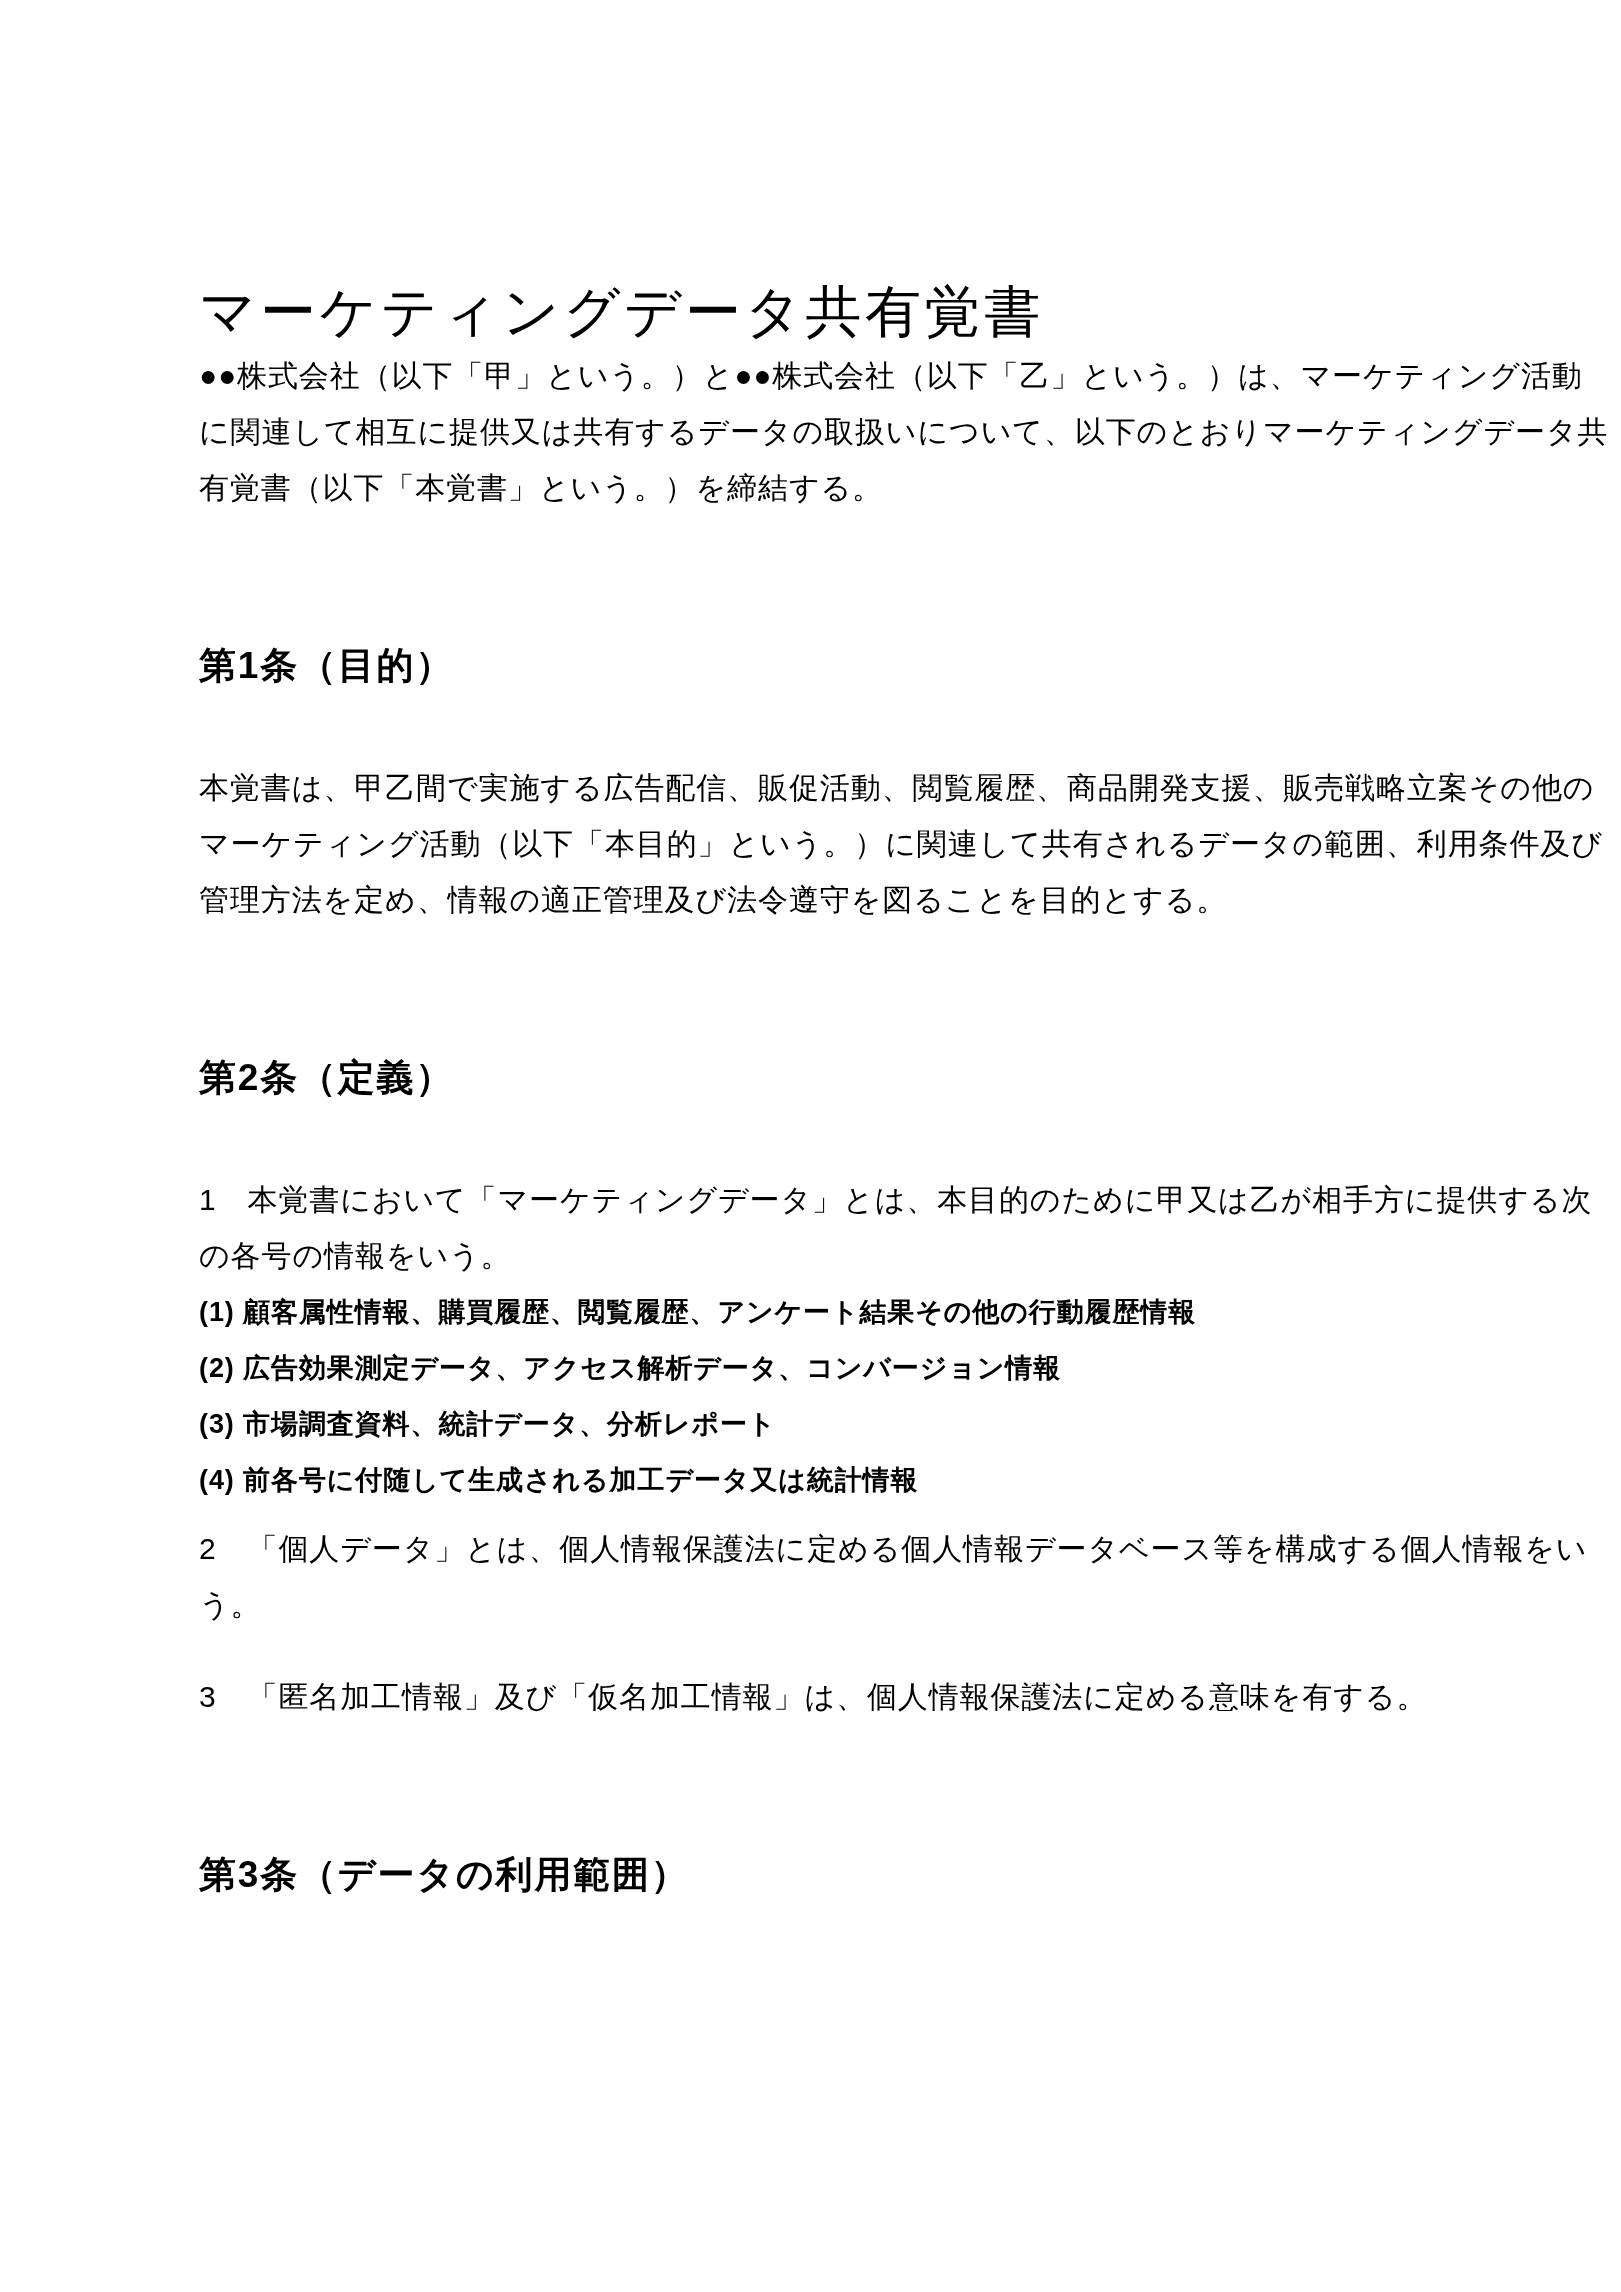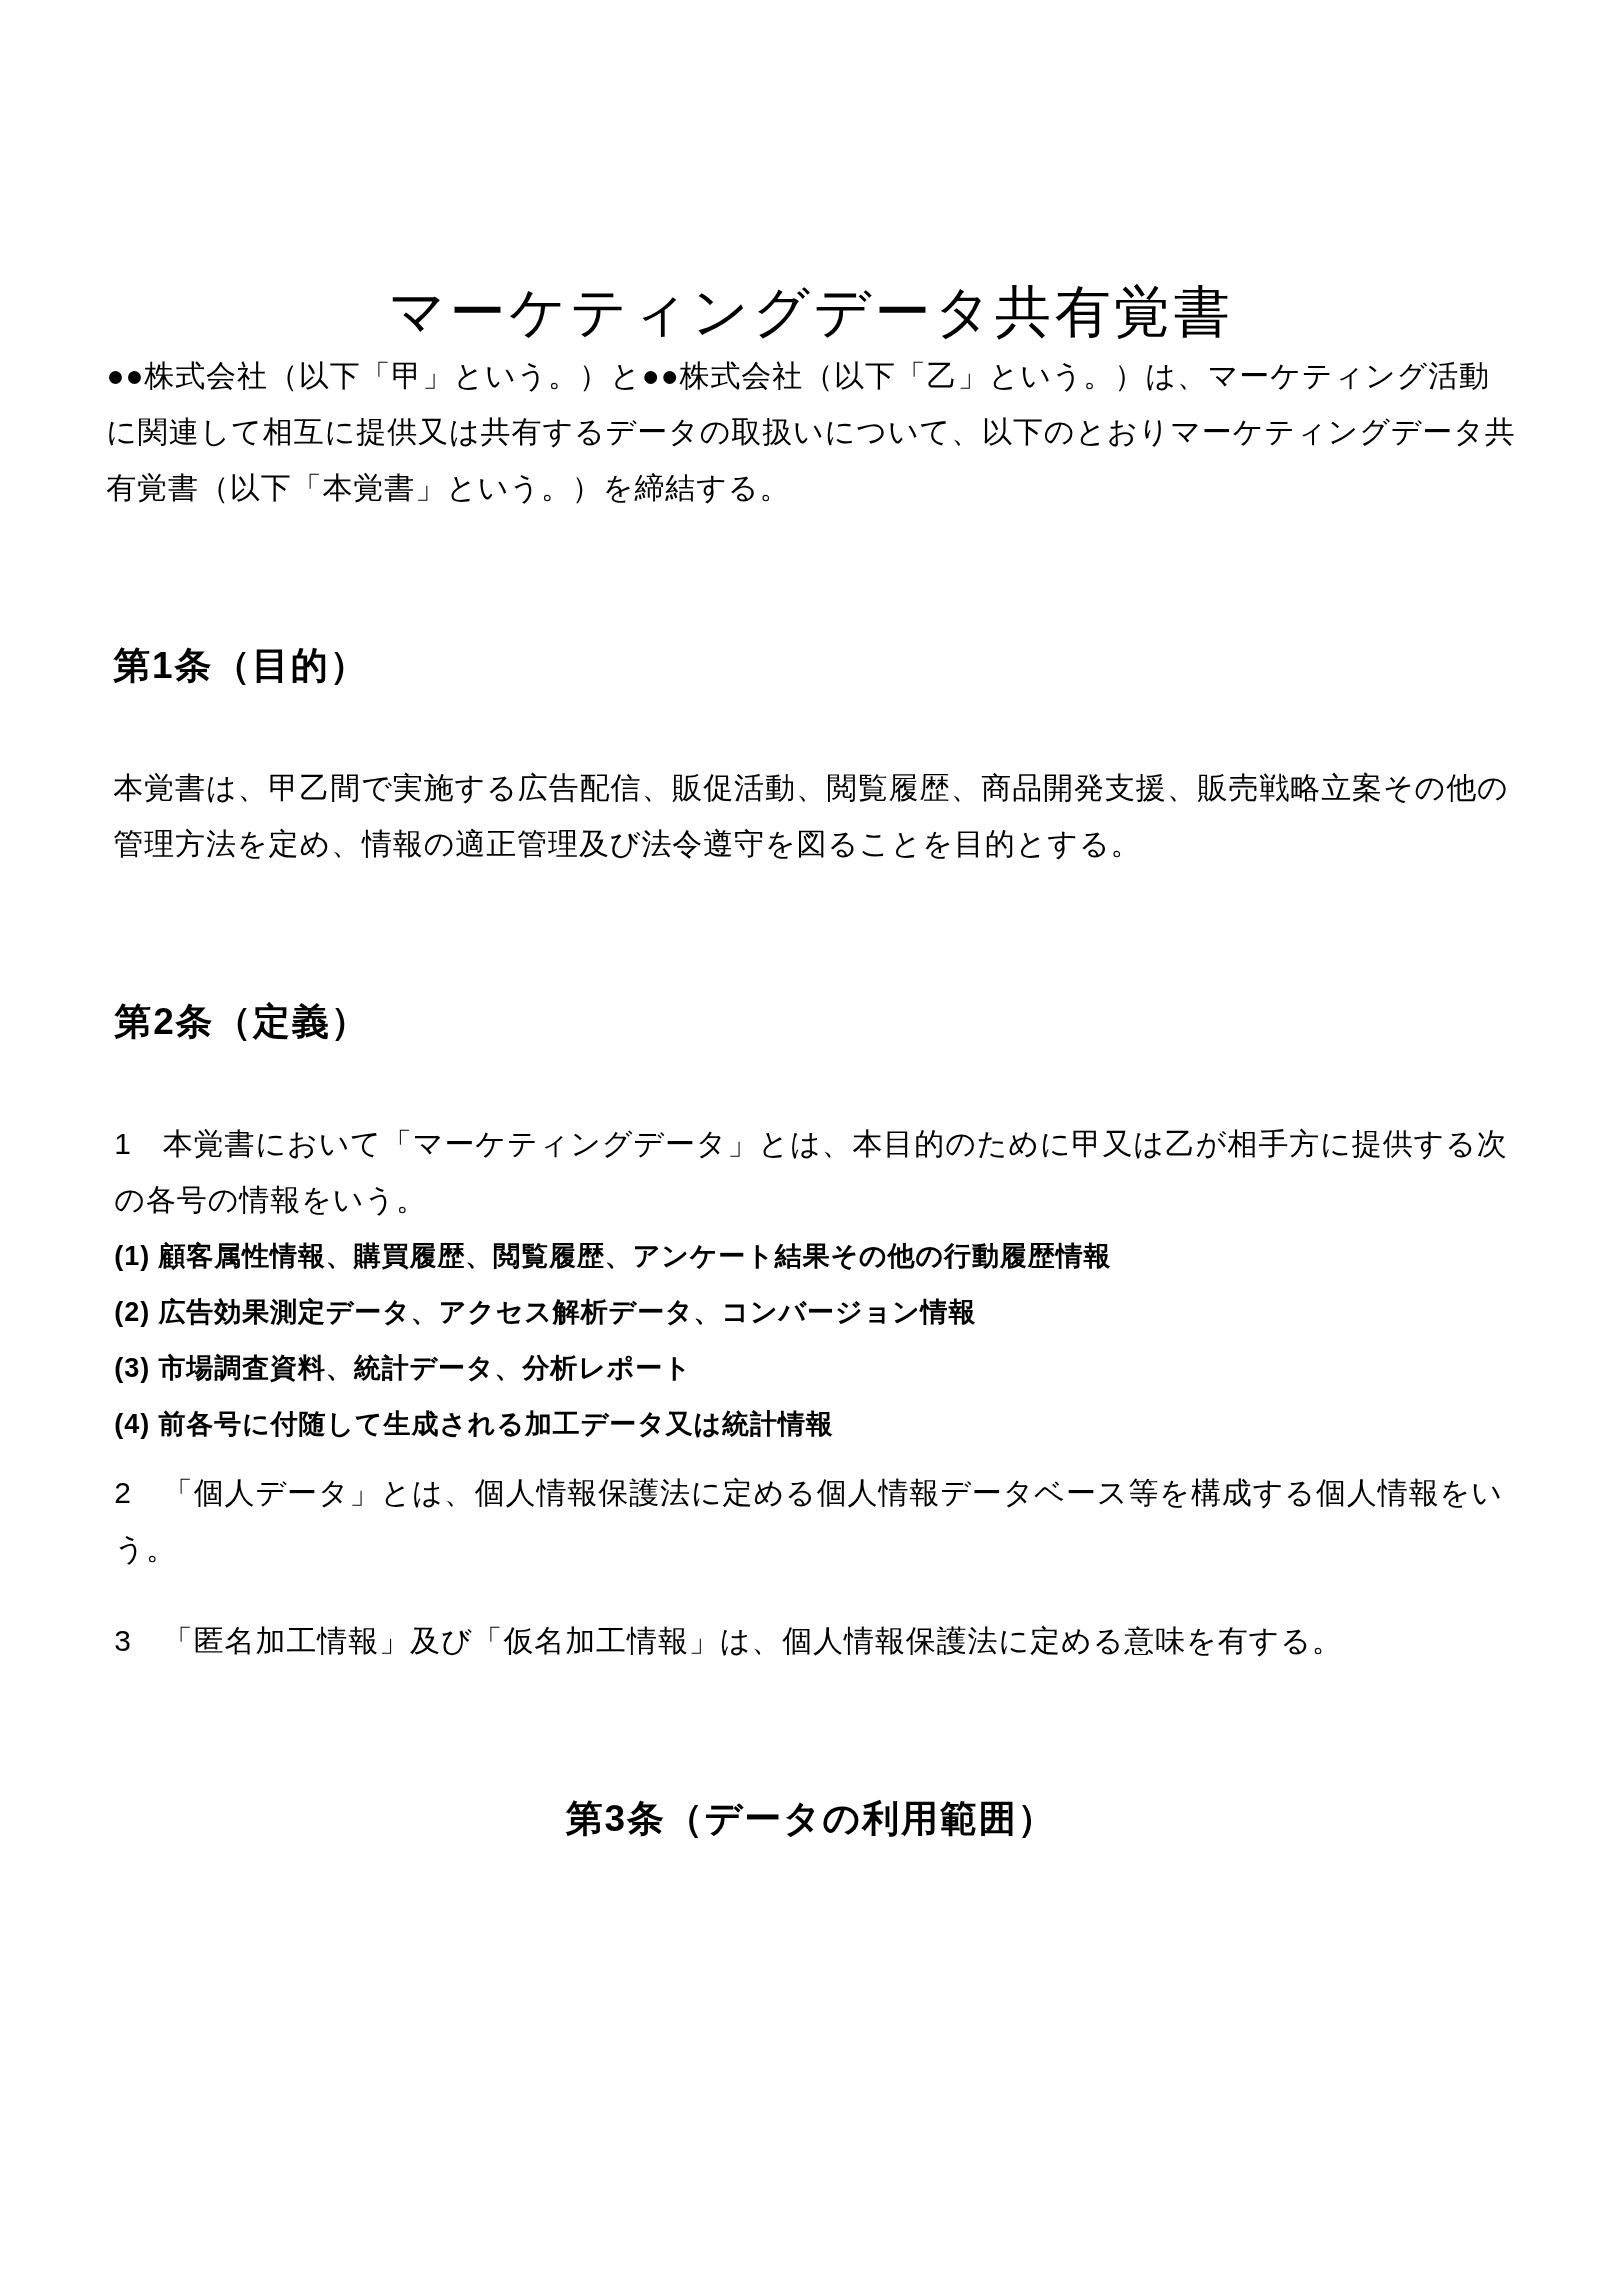--- a/index.html
+++ b/index.html
@@ -17,21 +17,21 @@
   .page {
     position: relative;
     width: 1622px;
     height: 2293px;
     background: #ffffff;
     overflow: hidden;
   }
   .content {
     display: flex;              
     flex-direction: column;
-    align-items: center;
+    align-items: flex-start;
     padding: 0 199px;
   }
   .doc-title {
     margin: 0;
     padding-top: 276px;
     font-size: 56px;
     font-weight: 400;
     line-height: 72px;
     text-align: center;
     letter-spacing: 3.6px;
@@ -86,20 +86,21 @@
     <p class="para preamble">
       <span class="line">●●株式会社（以下「甲」という。）と●●株式会社（以下「乙」という。）は、マーケティング活動</span>
       <span class="line">に関連して相互に提供又は共有するデータの取扱いについて、以下のとおりマーケティングデータ共</span>
       <span class="line">有覚書（以下「本覚書」という。）を締結する。</span>
     </p>
 
     <section>
       <h2 class="article-heading">第1条（目的）</h2>
       <p class="para">
         <span class="line">本覚書は、甲乙間で実施する広告配信、販促活動、閲覧履歴、商品開発支援、販売戦略立案その他の</span>
+        <span class="line">マーケティング活動（以下「本目的」という。）に関連して共有されるデータの範囲、利用条件及び</span>
         <span class="line">管理方法を定め、情報の適正管理及び法令遵守を図ることを目的とする。</span>
       </p>
     </section>
 
     <section>
       <h2 class="article-heading">第2条（定義）</h2>
 
       <p class="para clause-intro">
         <span class="line">1　本覚書において「マーケティングデータ」とは、本目的のために甲又は乙が相手方に提供する次</span>
         <span class="line">の各号の情報をいう。</span>

